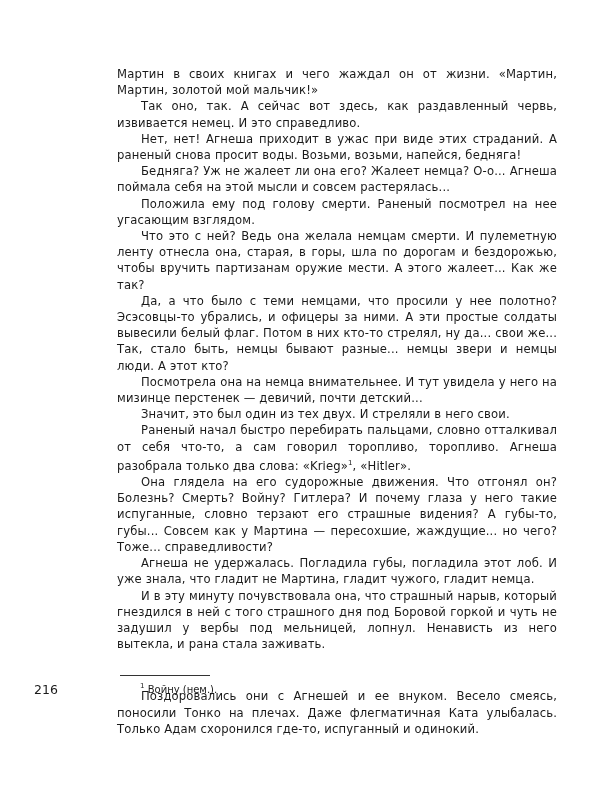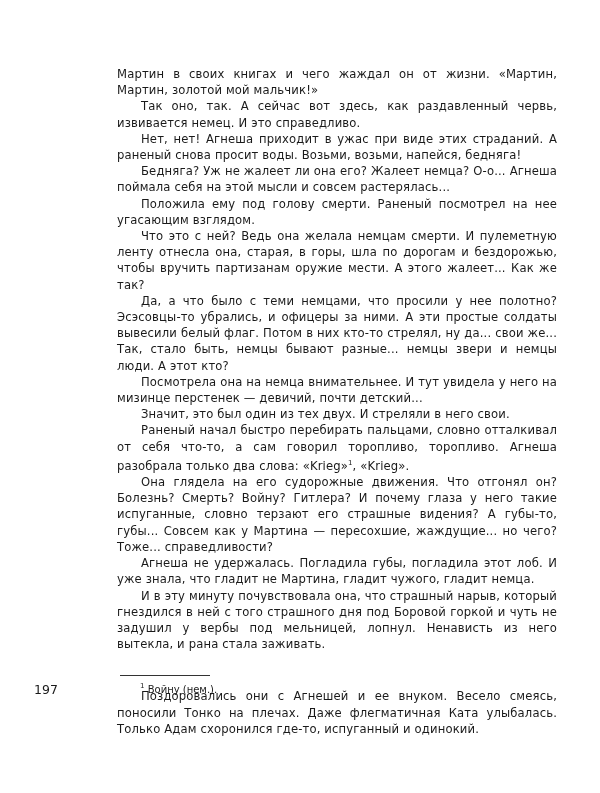--- a/index.html
+++ b/index.html
@@ -22,23 +22,23 @@
 <div class="text-block">
   <p class="noindent">Мартин в своих книгах и чего жаждал он от жизни. «Мартин, Мартин, золотой мой мальчик!»</p>
   <p>Так оно, так. А сейчас вот здесь, как раздавленный червь, извивается немец. И это справедливо.</p>
   <p>Нет, нет! Агнеша приходит в ужас при виде этих страданий. А раненый снова просит воды. Возьми, возьми, напейся, бедняга!</p>
   <p>Бедняга? Уж не жалеет ли она его? Жалеет немца? О-о... Агнеша поймала себя на этой мысли и совсем растерялась...</p>
   <p>Положила ему под голову смерти. Раненый посмотрел на нее угасающим взглядом.</p>
   <p>Что это с ней? Ведь она желала немцам смерти. И пулеметную ленту отнесла она, старая, в горы, шла по дорогам и бездорожью, чтобы вручить партизанам оружие мести. А этого жалеет... Как же так?</p>
   <p>Да, а что было с теми немцами, что просили у нее полотно? Эсэсовцы-то убрались, и офицеры за ними. А эти простые солдаты вывесили белый флаг. Потом в них кто-то стрелял, ну да... свои же... Так, стало быть, немцы бывают разные... немцы звери и немцы люди. А этот кто?</p>
   <p>Посмотрела она на немца внимательнее. И тут увидела у него на мизинце перстенек — девичий, почти детский...</p>
   <p>Значит, это был один из тех двух. И стреляли в него свои.</p>
-  <p><span>Раненый начал быстро перебирать пальцами, словно отталкивал от себя что-то, а сам говорил торопливо, торопливо. Агнеша разобрала только два слова: «Krieg»</span><span class="sup">1</span><span>, «Krieg».</span></p>
+  <p><span>Раненый начал быстро перебирать пальцами, словно отталкивал от себя что-то, а сам говорил торопливо, торопливо. Агнеша разобрала только два слова: «Krieg»</span><span class="sup">1</span><span>, «Hitler».</span></p>
   <p>Она глядела на его судорожные движения. Что отгонял он? Болезнь? Смерть? Войну? Гитлера? И почему глаза у него такие испуганные, словно терзают его страшные видения? А губы-то, губы... Совсем как у Мартина — пересохшие, жаждущие... но чего? Тоже... справедливости?</p>
   <p>Агнеша не удержалась. Погладила губы, погладила этот лоб. И уже знала, что гладит не Мартина, гладит чужого, гладит немца.</p>
   <p>И в эту минуту почувствовала она, что страшный нарыв, который гнездился в ней с того страшного дня под Боровой горкой и чуть не задушил у вербы под мельницей, лопнул. Ненависть из него вытекла, и рана стала заживать.</p>
   <div class="section-gap"></div>
   <p>Поздоровались они с Агнешей и ее внуком. Весело смеясь, поносили Тонко на плечах. Даже флегматичная Ката улыбалась. Только Адам схоронился где-то, испуганный и одинокий.</p>
 </div>
 
 <div class="footnote-rule"></div>
-<div class="page-number">197</div>
+<div class="page-number">216</div>
 <div class="footnote"><span class="sup">1</span> <span>Войну (нем.).</span></div>
 
 </body></html>

